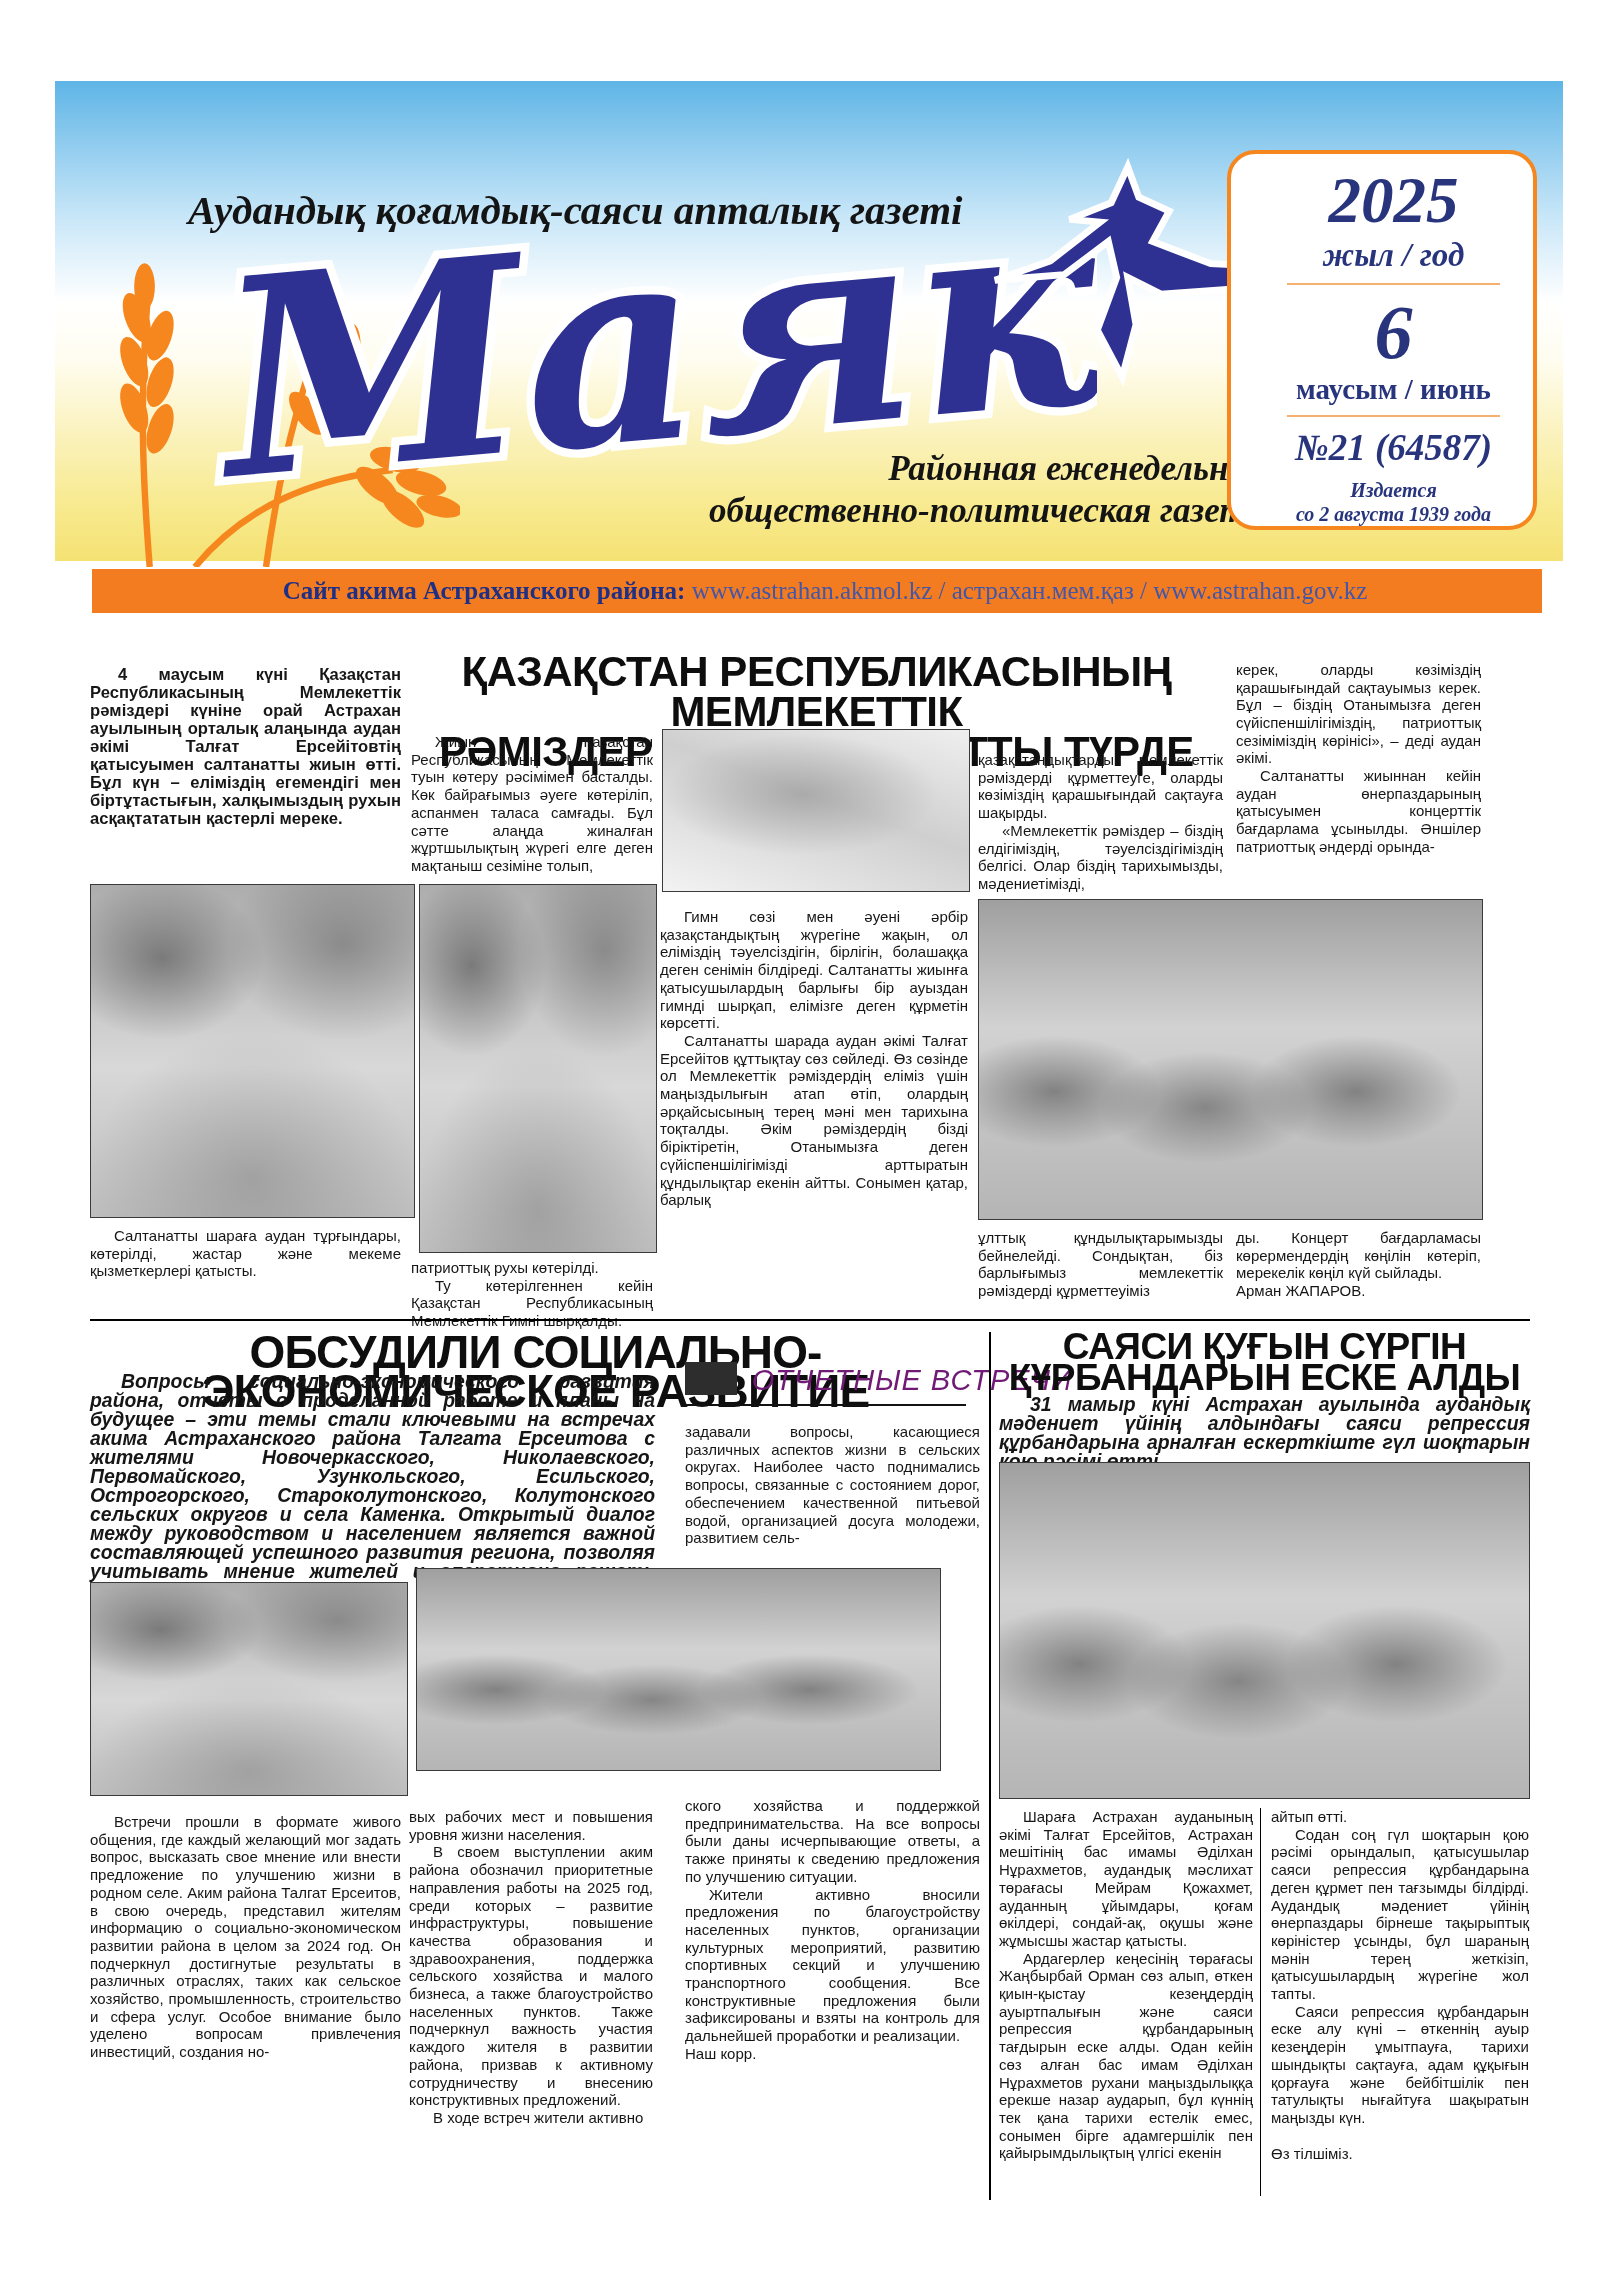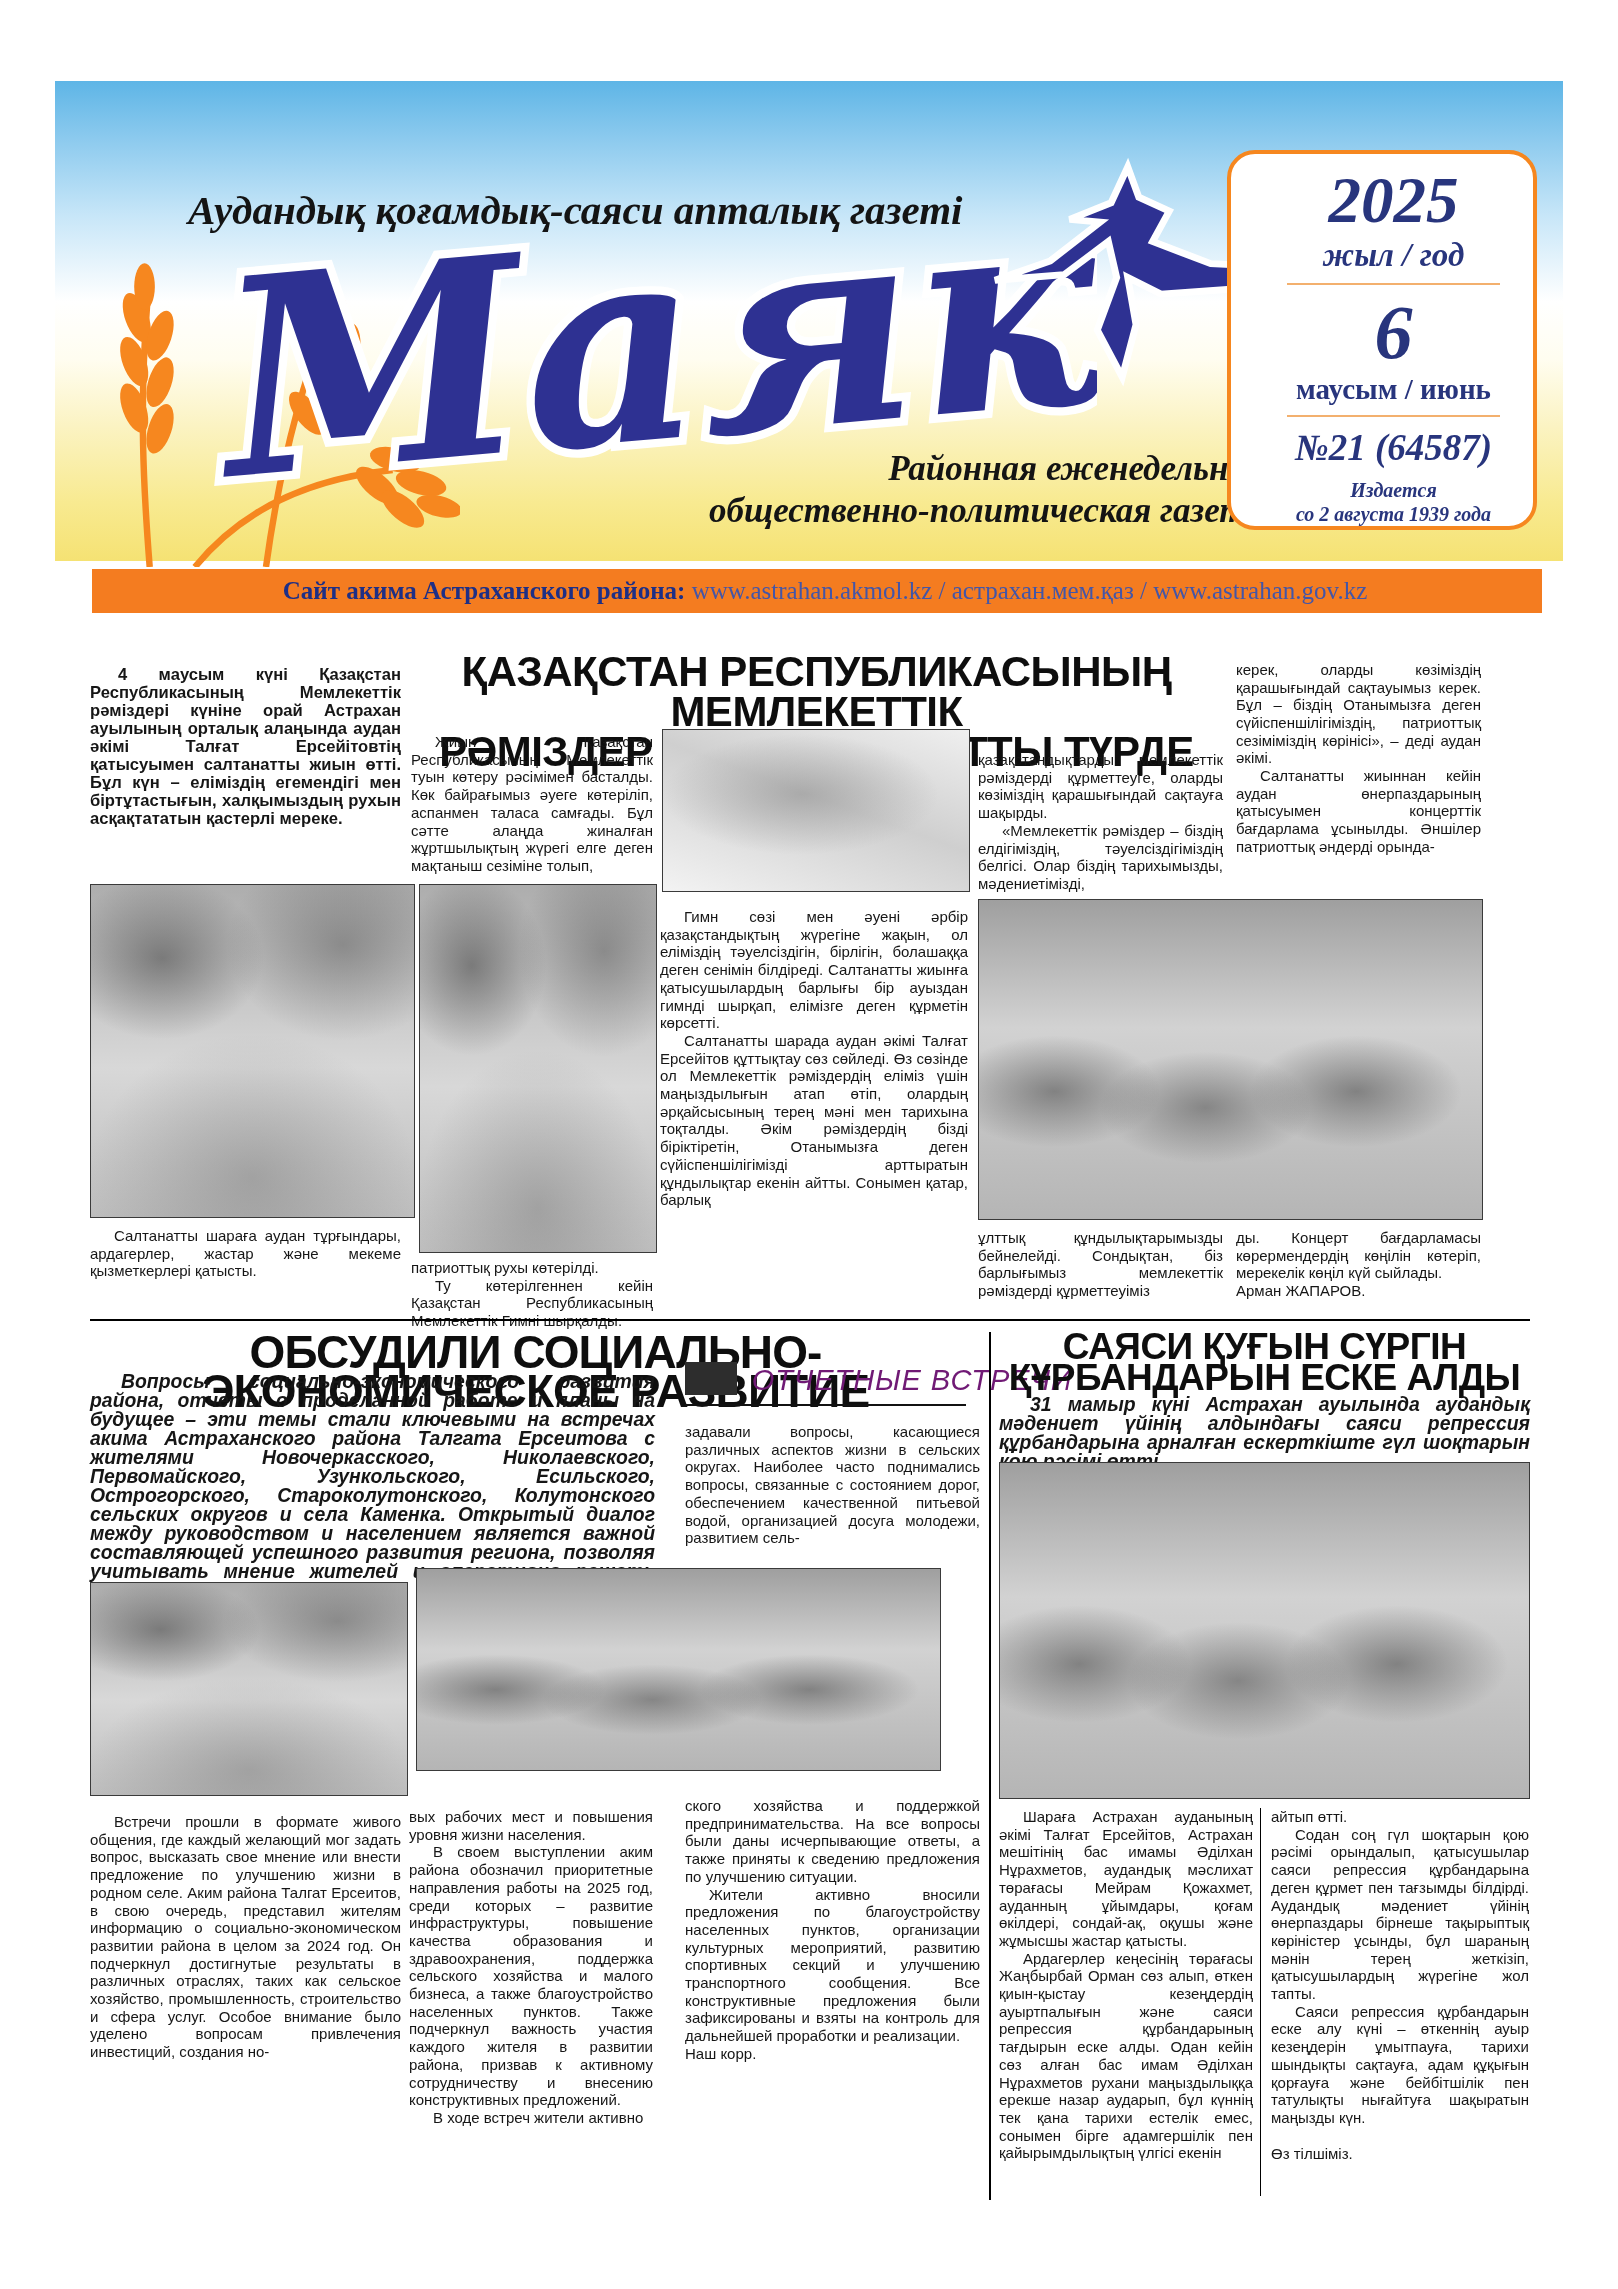--- a/index.html
+++ b/index.html
@@ -164,21 +164,21 @@
     <div class="abs bodytxt" style="left:1146px;top:14.8px;width:245px;">
       <p>керек, оларды көзіміздің қарашығындай сақтауымыз керек. Бұл – біздің Отанымызға деген сүйіспеншілігіміздің, патриоттық сезіміміздің көрінісі», – деді аудан әкімі.</p>
       <p class="ind">Салтанатты жиыннан кейін аудан өнерпаздарының қатысуымен концерттік бағдарлама ұсынылды. Әншілер патриоттық әндерді орында-</p>
     </div>
 
     <div class="abs ph" style="left:0;top:238px;width:323px;height:332px;"></div>
     <div class="abs ph" style="left:329px;top:238px;width:236px;height:367px;"></div>
     <div class="abs ph ph-crowd" style="left:888px;top:253px;width:503px;height:319px;"></div>
 
     <div class="abs bodytxt" style="left:0;top:581px;width:311px;">
-      <p class="ind">Салтанатты шараға аудан тұрғындары, ардагерлер, жастар және мекеме қызметкерлері қатысты.</p>
+      <p class="ind">Салтанатты шараға аудан тұрғындары, көтерілді, жастар және мекеме қызметкерлері қатысты.</p>
     </div>
 
     <div class="abs bodytxt" style="left:321px;top:613px;width:242px;">
       <p>патриоттық рухы көтерілді.</p>
       <p class="ind">Ту көтерілгеннен кейін Қазақстан Республикасының Мемлекеттік Гимні шырқалды.</p>
     </div>
 
     <div class="abs bodytxt" style="left:888px;top:583px;width:245px;">
       <p>ұлттық құндылықтарымызды бейнелейді. Сондықтан, біз барлығымыз мемлекеттік рәміздерді құрметтеуіміз</p>
     </div>

